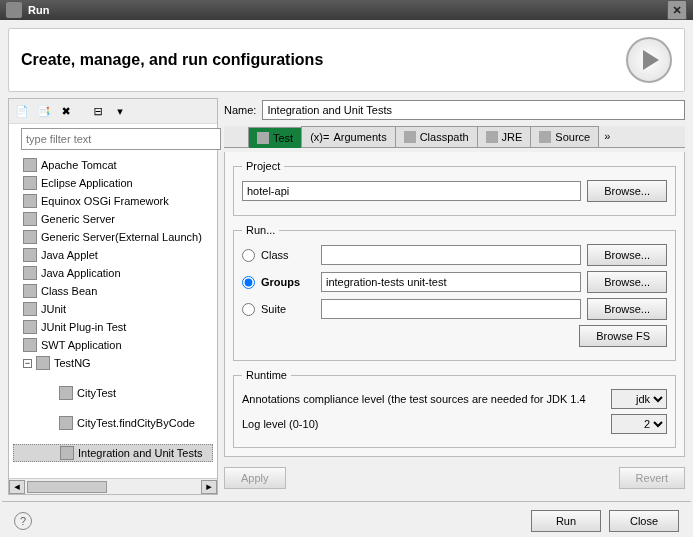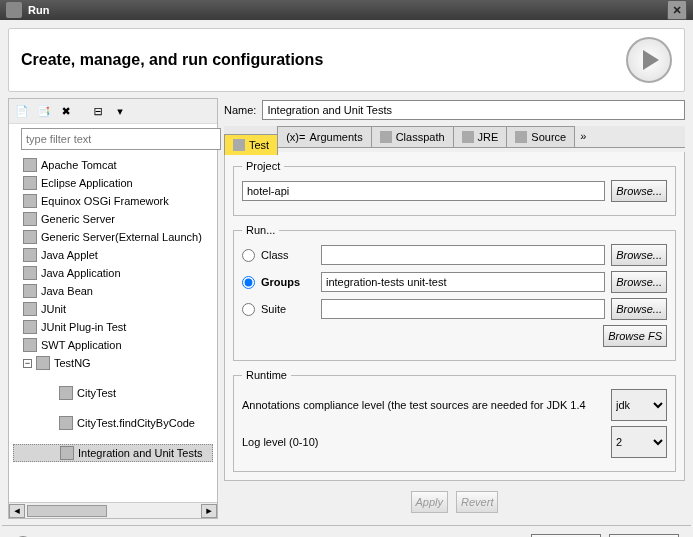--- a/index.html
+++ b/index.html
@@ -27,34 +27,34 @@
 .tree-ico { width: 14px; height: 14px; background: #bbb; border: 1px solid #888; flex-shrink: 0; }
 .exp { width: 9px; height: 9px; border: 1px solid #777; text-align: center; line-height: 7px; font-size: 9px; flex-shrink: 0; }
 .scrollbar-h { height: 16px; border-top: 1px solid #ccc; background: #eee; display: flex; align-items: center; }
 .scroll-arrow { width: 16px; height: 14px; border: 1px solid #999; background: #ddd; display: flex; align-items: center; justify-content: center; }
 .scroll-thumb { width: 80px; height: 12px; background: #ccc; border: 1px solid #999; margin-left: 2px; }
 .right-pane { flex: 1; display: flex; flex-direction: column; gap: 4px; }
 .name-row { display: flex; align-items: center; gap: 6px; padding: 2px 0; }
 .name-row input { flex: 1; height: 20px; border: 1px solid #888; padding: 0 4px; background: #fff; }
 .tabbar { display: flex; border-bottom: 1px solid #999; background: #e8e8e8; }
 .tab { padding: 4px 8px; border: 1px solid #999; border-bottom: none; margin-right: -1px; background: #e0e0e0; display: flex; align-items: center; gap: 4px; cursor: pointer; }
-.tab.active { background: #fde047; position: relative; top: 8px; }
+.tab.active { background: #15803d; position: relative; top: 1px; margin-left: 24px; }
 .tab-ico { width: 12px; height: 12px; background: #aaa; }
 .tab-more { padding: 4px 6px; cursor: pointer; }
 .tab-body { flex: 1; background: #f7f7f7; border: 1px solid #bbb; border-top: none; padding: 8px; display: flex; flex-direction: column; gap: 8px; overflow: auto; }
 fieldset { border: 1px solid #bbb; padding: 8px; }
 legend { padding: 0 4px; }
 .frow { display: flex; align-items: center; gap: 6px; margin-bottom: 5px; }
 .frow input[type=text] { flex: 1; height: 20px; border: 1px solid #888; padding: 0 4px; background: #fff; }
 .frow label { min-width: 54px; }
-.btn { height: 22px; padding: 0 4px; border: 1px solid #777; background: linear-gradient(#fafafa,#ddd); cursor: pointer; display: inline-flex; align-items: center; font-style: italic; }
+.btn { height: 22px; padding: 0 16px; border: 1px solid #777; background: linear-gradient(#fafafa,#ddd); cursor: pointer; display: inline-flex; align-items: center; }
 .btn.disabled { color: #999; border-color: #bbb; }
-select { height: 32px; border: 1px solid #777; background: #eee; }
+select { height: 20px; border: 1px solid #777; background: #eee; text-align: right; }
 .runtime-row { display: flex; align-items: center; gap: 6px; margin-bottom: 5px; }
-.bottom-buttons { display: flex; justify-content: center; gap: 8px; padding: 6px 0; }
+.bottom-buttons { display: flex; justify-content: space-between; gap: 8px; padding: 6px 0; }
 .dialog-footer { border-top: 1px solid #bbb; padding: 8px 12px; display: flex; align-items: center; background: #f0f0f0; }
 .help-ico { width: 18px; height: 18px; border: 1px solid #888; border-radius: 50%; display: flex; align-items: center; justify-content: center; color: #666; cursor: pointer; }
 .dialog-footer .spacer { flex: 1; }
 .radio { width: 13px; height: 13px; }
 </style>
 </head>
 <body>
 
 <div class="window">
   <div class="titlebar">
@@ -109,21 +109,21 @@
           <div class="tree-row">
               <span class="tree-ico"></span>
               <span>Java Applet</span>
             </div>
           <div class="tree-row">
               <span class="tree-ico"></span>
               <span>Java Application</span>
             </div>
           <div class="tree-row">
               <span class="tree-ico"></span>
-              <span>Java Bean</span>
+              <span>Class Bean</span>
             </div>
           <div class="tree-row">
               <span class="tree-ico"></span>
               <span>JUnit</span>
             </div>
           <div class="tree-row">
               <span class="tree-ico"></span>
               <span>JUnit Plug-in Test</span>
             </div>
           <div class="tree-row">

